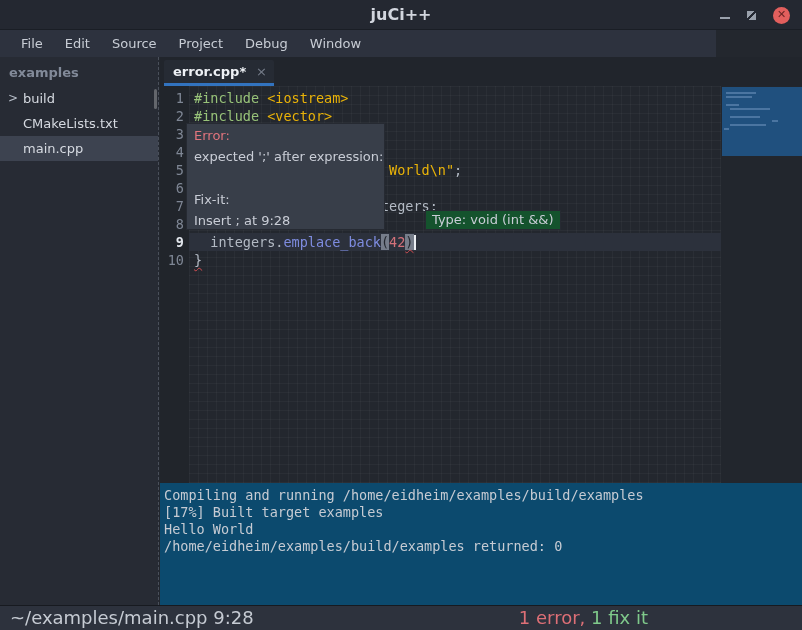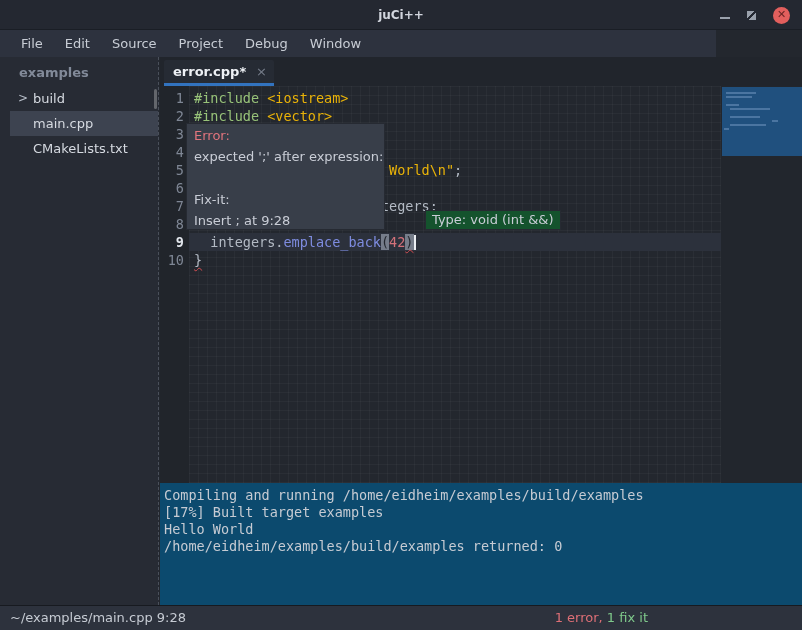--- a/index.html
+++ b/index.html
@@ -7,34 +7,34 @@
   body {
     position:relative; overflow:hidden;
     background:#23272e;
     font-family:"DejaVu Sans", "Liberation Sans", sans-serif;
     -webkit-font-smoothing:antialiased;
   }
   
   .titlebar { position:absolute; left:0; top:0; width:802px; height:30px;
     background:#242831; border-bottom:1px solid #1a1e25; }
   .window-title { position:absolute; left:0; right:0; top:0; height:30px;
-    text-align:center; line-height:30px; font-size:12px; font-weight:bold; color:#d2d6de; }
+    text-align:center; line-height:30px; font-size:16px; font-weight:bold; color:#d2d6de; }
   .win-controls { position:absolute; right:12px; top:0; height:30px; display:flex; align-items:center; gap:17px; }
   .btn-min { width:10px; height:2px; background:#9aa1ac; margin-top:6px; }
   .btn-restore { width:9px; height:9px;
     background:linear-gradient(135deg,#9aa1ac 40%,#242831 40%,#242831 58%,#9aa1ac 58%); }
   .btn-close { width:17px; height:17px; border-radius:50%; background:#e25f5d;
     color:#6b2524; font-size:11px; font-weight:bold; text-align:center; line-height:16px; }
   
   .menubar { position:absolute; left:0; top:30px; width:716px; height:27px;
     background:#2d323e; display:flex; align-items:center; padding-left:10px; }
   .menu-item { font-size:13px; color:#c8cdd5; padding:0 11px; line-height:27px; }
   
   .sidebar { position:absolute; left:0; top:57px; width:159px; height:548px;
-    background:#272b34; border-right:1px dashed #4a505b;padding-left:10px; }
+    background:#272b34; border-right:1px dashed #4a505b; }
   .sidebar-header { padding:8px 8px 6px 9px; font-size:13px; font-weight:bold; color:#828a99; }
   .tree-item { position:relative; height:25px; line-height:25px; font-size:13px; color:#d6dae1; padding-left:23px; }
   .tree-item.selected { background:#3d4350; }
   .tree-expander { position:absolute; left:8px; top:0; color:#b8bfc9; font-size:12px; }
   .sidebar-scrollbar { position:absolute; right:1px; top:32px; width:3px; height:20px;
     background:rgba(255,255,255,0.28); border-radius:2px; }
   
   .main { position:absolute; left:160px; top:57px; width:642px; height:548px; }
   .tabbar { position:absolute; left:0; top:0; width:642px; height:29px; background:#21252c; }
   .tab { position:absolute; left:4px; top:3px; width:110px; height:26px; background:#262b34;
@@ -78,21 +78,21 @@
   .type-tooltip { position:absolute; left:265px; top:124px; height:20px;
     background:#14532d; border:1px solid #262a32; z-index:5;
     font-size:13px; color:#c9cdd6; line-height:18px; padding:0 6px; white-space:nowrap; }
   
   .terminal { position:absolute; left:0; top:426px; width:642px; height:122px; background:#0c4a6e;
     font-family:"DejaVu Sans Mono","Liberation Mono",monospace; font-size:13.5px; color:#c6cbd3;
     padding:4px 0 0 4px; }
   .terminal-line { line-height:17px; white-space:pre; }
   
   .statusbar { position:absolute; left:0; top:605px; width:802px; height:25px;
-    background:#2d323d; border-top:1px solid #171a20; font-size:13px; }
+    background:#2d323d; border-top:1px solid #171a20; font-size:18px; }
   .status-location { position:absolute; left:10px; line-height:24px; color:#c6cbd3; }
   .status-diagnostics { position:absolute; right:154px; line-height:24px; white-space:pre; }
   .status-error { color:#dd6f76;margin-left:44px; }
   .status-fixit { color:#7fc98b; }
 </style>
 </head>
 <body>
 
 <div class="titlebar">
   <div class="window-title">juCi++</div>
@@ -109,22 +109,22 @@
     <div class="menu-item">Source</div>
     <div class="menu-item">Project</div>
     <div class="menu-item">Debug</div>
     <div class="menu-item">Window</div>
   </div>
 
 <div class="sidebar">
   <div class="sidebar-header">examples</div>
   <div id="tree">
       <div class="tree-item"><span class="tree-expander">&gt;</span><span>build</span></div>
+      <div class="tree-item"><span>CMakeLists.txt</span></div>
       <div class="tree-item selected"><span>main.cpp</span></div>
-      <div class="tree-item"><span>CMakeLists.txt</span></div>
     </div>
   <div class="sidebar-scrollbar"></div>
 </div>
 
 <div class="main">
   <div class="tabbar">
     <div class="tab">
       <span>error.cpp*</span>
       <span class="tab-close">×</span>
     </div>

